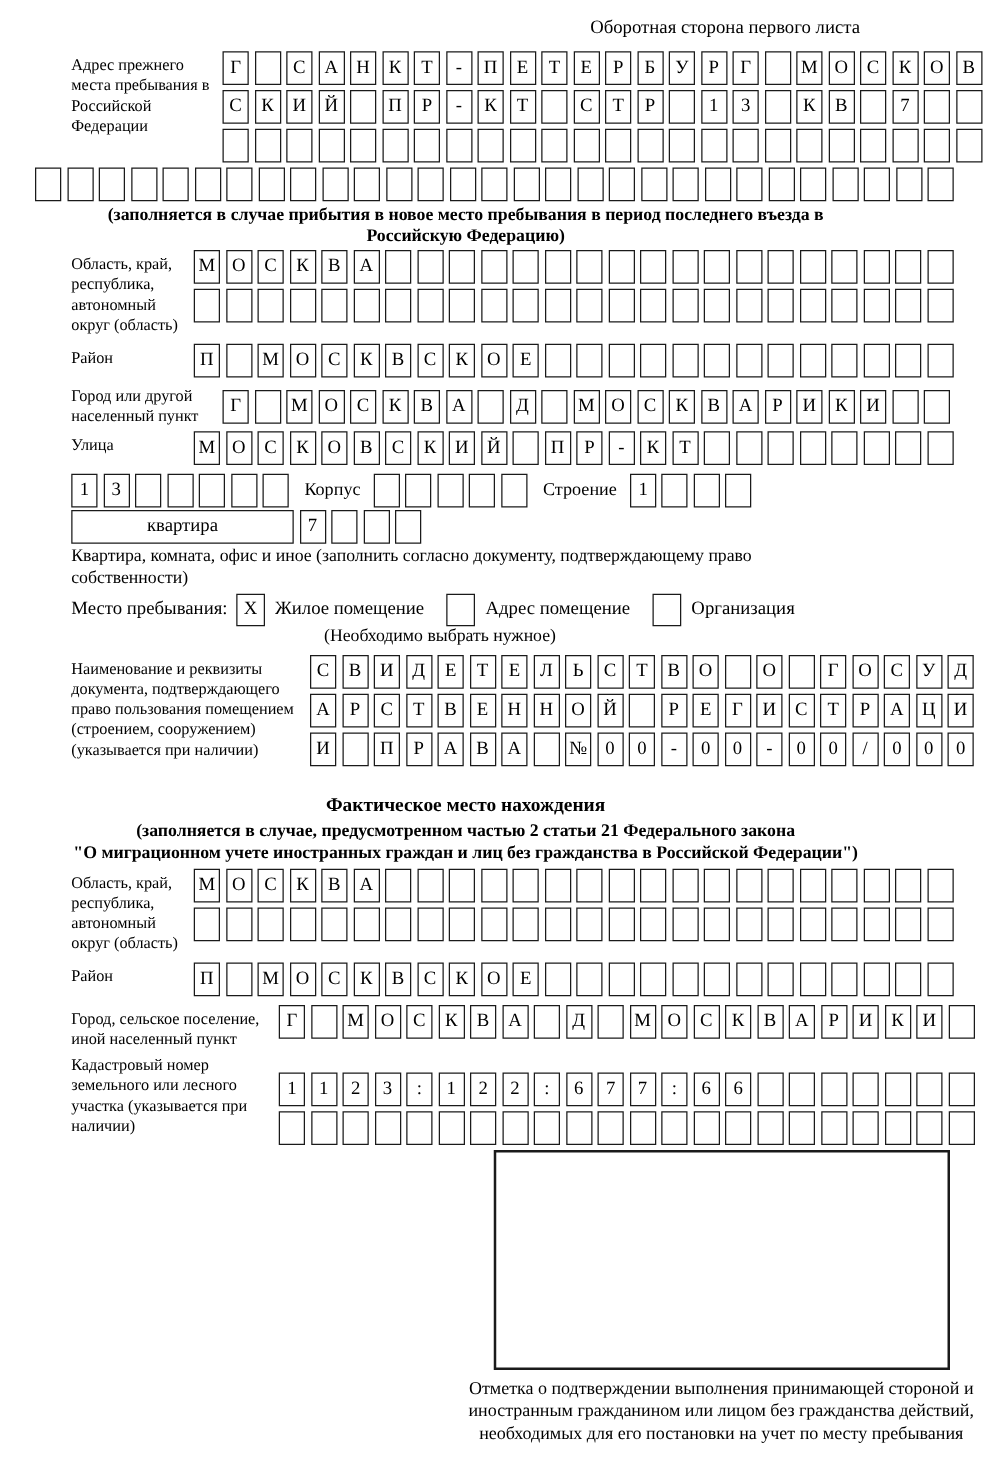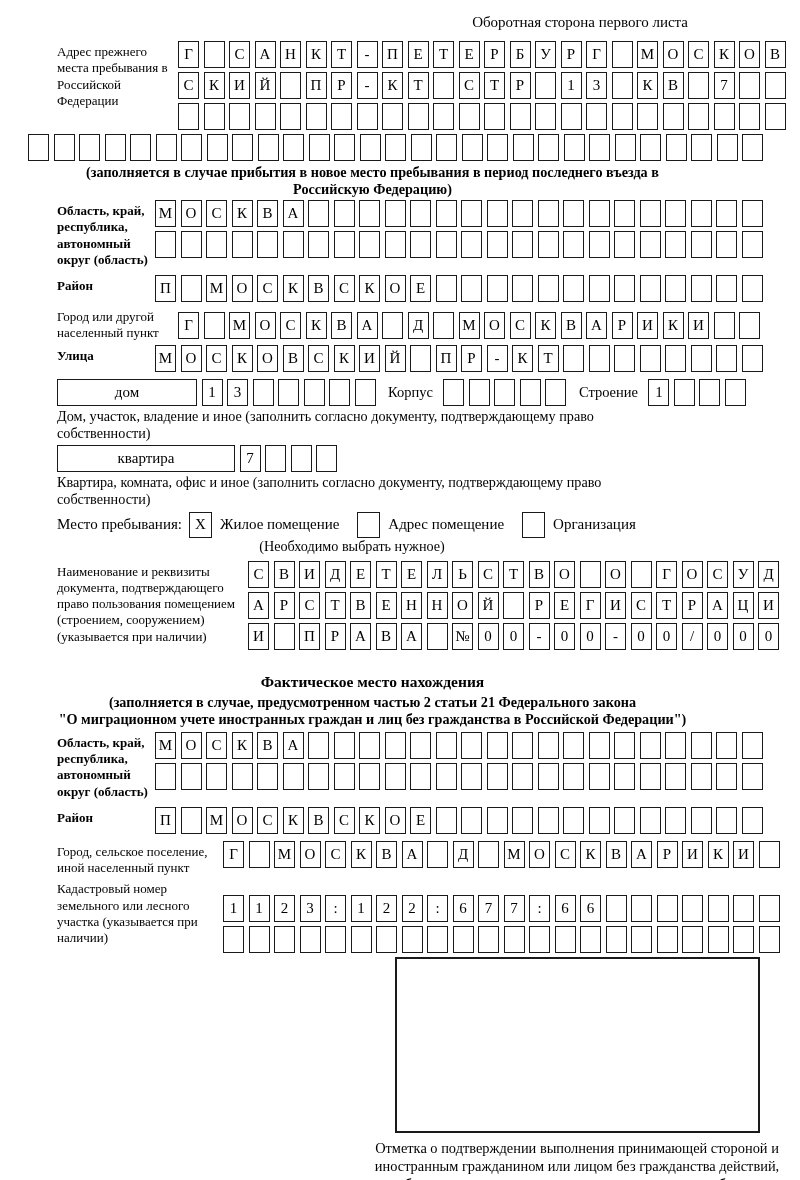--- a/index.html
+++ b/index.html
@@ -5,21 +5,21 @@
   html,body { margin:0; padding:0; background:#fff; }
   body { width:800px; height:1180px; overflow:hidden; color:#000;
          font-family:"Liberation Serif", serif; }
   .page { box-sizing:border-box; width:716px; height:1180px;
           padding:14px 28px 0 57px; position:relative; }
 
   .corner { text-align:right; font-size:15px; margin-bottom:10px; }
 
   .field { display:flex; }
   .lbl { flex-shrink:0; font-size:13px; line-height:1.25; padding-top:3px; }
-  .lw121 { width:121px; } .lw98 { width:98px;font-weight:bold; } .lw191 { width:191px; } .lw166 { width:166px; }
+  .lw121 { width:121px; } .lw98 { width:98px; } .lw191 { width:191px; } .lw166 { width:166px; }
 
   .grid { display:flex; flex-direction:column; gap:4px; }
   .cellrow { display:flex; gap:4.5px; }
   .cell { box-sizing:border-box; flex-shrink:0; width:21px; height:27px;
           border:1.7px solid #1a1a1a; background:#fff;
           display:inline-flex; align-items:center; justify-content:center;
           font-size:15px; line-height:1; }
   .fullrow { margin-left:-29px; margin-top:4px; }
 
   .note { font-size:14.2px; line-height:1.2; }
@@ -315,21 +315,20 @@
         <span class="cell"></span>
         <span class="cell"></span>
         <span class="cell"></span>
         <span class="cell"></span>
         <span class="cell"></span>
         <span class="cell"></span>
       </div>
   </div>
 
   <div class="inlinerow mb2">
-    <span class="widebox w140">дом</span>
     <span class="cellrow">
         <span class="cell">1</span>
         <span class="cell">3</span>
         <span class="cell"></span>
         <span class="cell"></span>
         <span class="cell"></span>
         <span class="cell"></span>
         <span class="cell"></span>
       </span>
     <span class="inlbl">Корпус</span>
@@ -341,21 +340,20 @@
         <span class="cell"></span>
       </span>
     <span class="inlbl">Строение</span>
     <span class="cellrow">
         <span class="cell">1</span>
         <span class="cell"></span>
         <span class="cell"></span>
         <span class="cell"></span>
       </span>
   </div>
-  <div class="note mb3">Дом, участок, владение и иное (заполнить согласно документу, подтверждающему право собственности)</div>
 
   <div class="inlinerow mb2">
     <span class="widebox w178">квартира</span>
     <span class="cellrow">
         <span class="cell">7</span>
         <span class="cell"></span>
         <span class="cell"></span>
         <span class="cell"></span>
       </span>
   </div>

